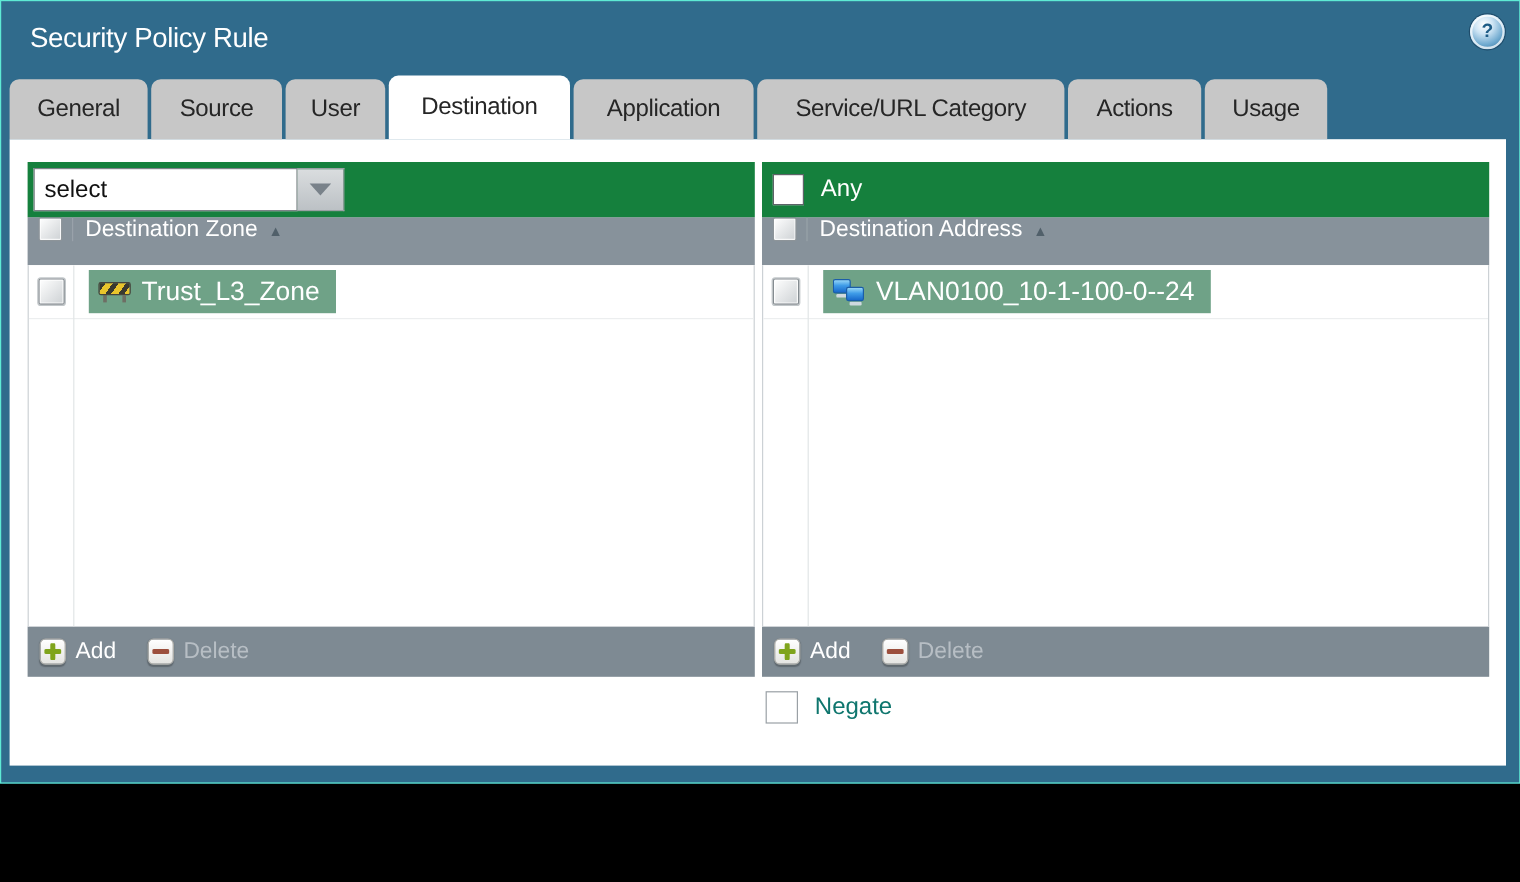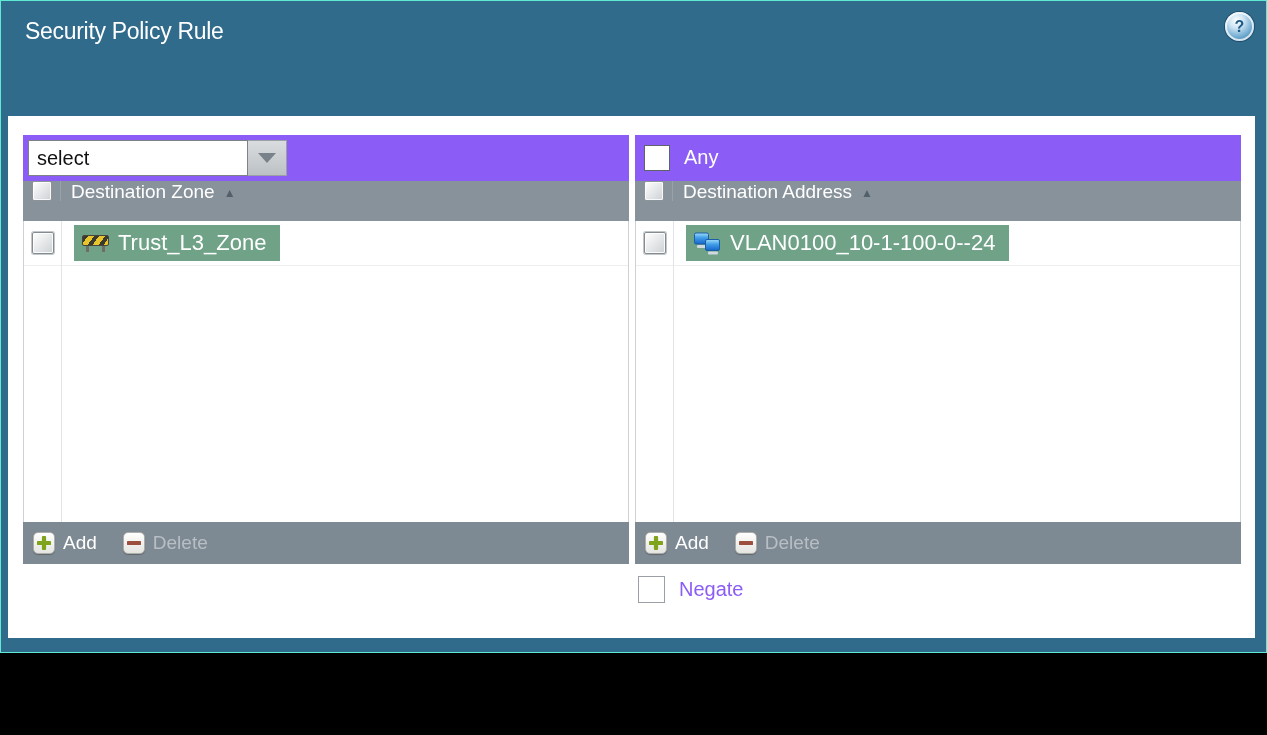--- a/index.html
+++ b/index.html
@@ -21,21 +21,21 @@
          font-size:20px; color:#262626; cursor:pointer; letter-spacing:-0.3px; }
   .tab.active { height:53px; background:#ffffff; }
 
   
   .content { position:absolute; left:7px; top:115px; width:1247px; height:522px; background:#ffffff; }
 
   .panel { position:absolute; top:19px; width:606px; height:429px; display:flex; flex-direction:column; }
   .panel-left { left:15px; }
   .panel-right { left:627px; }
 
-  .panel-bar { position:relative; flex:none; height:46px; background:#8b5cf6; }
+  .panel-bar { position:relative; flex:none; height:46px; background:#15803d; }
 
   
   .combo { position:absolute; left:5px; top:5px; height:36px; display:flex; }
   .combo input { width:220px; height:36px; border:1px solid #7d8288; font-size:20px; padding-left:8px;
                  font-family:"Liberation Sans",sans-serif; color:#111; outline:none; }
   .combo-btn { width:39px; height:36px; background:linear-gradient(180deg,#dadddf 0%,#bcc1c5 100%);
                border:1px solid #9aa0a4; border-left:none; display:flex; align-items:center; justify-content:center; cursor:pointer; }
   .combo-arrow { width:0; height:0; border-left:9px solid transparent; border-right:9px solid transparent; border-top:10px solid #79828a; }
 
   
@@ -72,39 +72,49 @@
   
   .pfooter { flex:none; height:42px; background:#7e8a93; display:flex; align-items:center; padding-left:10px; gap:26px; }
   .tool { display:flex; align-items:flex-start; gap:8px; font-size:19px; color:#ffffff; cursor:pointer; }
   .tool.disabled { color:#b7bec4; cursor:default; }
   .tool-icon { width:22px; height:22px; border-radius:5px; background:linear-gradient(180deg,#ffffff 0%,#e4e4e1 100%);
                border:1px solid #adada9; display:flex; align-items:center; justify-content:center; box-shadow:0 1px 1px rgba(0,0,0,.25); }
 
   
   .negate-row { position:absolute; left:630px; top:460px; display:flex; align-items:center; gap:14px; }
   .negate-cb { width:27px; height:27px; background:#ffffff; border:1px solid #9aa0a5; cursor:pointer; }
-  .negate-label { font-size:20px; color:#8b5cf6; }
+  .negate-label { font-size:20px; color:#0f766e; }
 
   
   .btn { position:absolute; top:663px; width:131px; height:46px; border-radius:10px; border:3px solid #ffffff;
          display:flex; align-items:center; justify-content:center; font-size:15px; color:#0e0e0e; cursor:pointer;
          box-shadow: 0 0 0 1px rgba(0,20,35,.35), 0 1px 3px rgba(0,0,0,.35); }
   .btn-ok { left:960px; background:#6ba3b9; }
   .btn-cancel { left:1104px; background:#c9c9c9; }
 </style>
 </head>
 <body>
 
 <div class="window">
 
   <div class="titlebar">
     <div class="title">Security Policy Rule</div>
     <div class="help">?</div>
   </div>
 
+  <div class="tabs">
+    <div class="tab" style="width:115px">General</div>
+    <div class="tab" style="width:109px">Source</div>
+    <div class="tab" style="width:83px">User</div>
+    <div class="tab active" style="width:151px">Destination</div>
+    <div class="tab" style="width:150px">Application</div>
+    <div class="tab" style="width:256px">Service/URL Category</div>
+    <div class="tab" style="width:111px">Actions</div>
+    <div class="tab" style="width:102px">Usage</div>
+  </div>
 
   <div class="content">
 
     <div class="panel panel-left">
       <div class="panel-bar">
         <div class="combo">
           <input type="text" readonly="" value="select" style="">
           <div class="combo-btn">
             <div class="combo-arrow"></div>
           </div>

